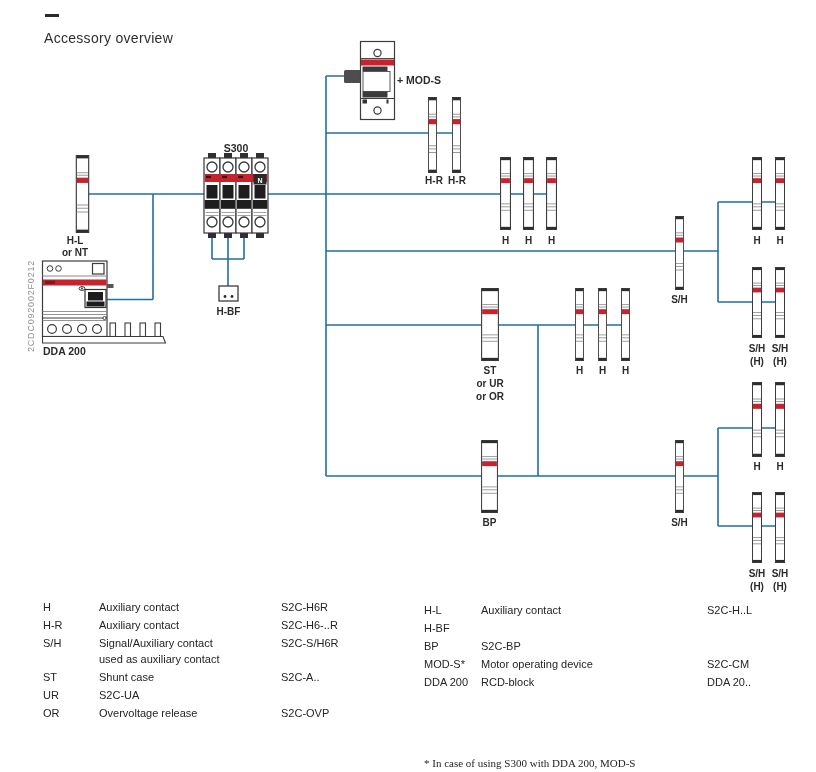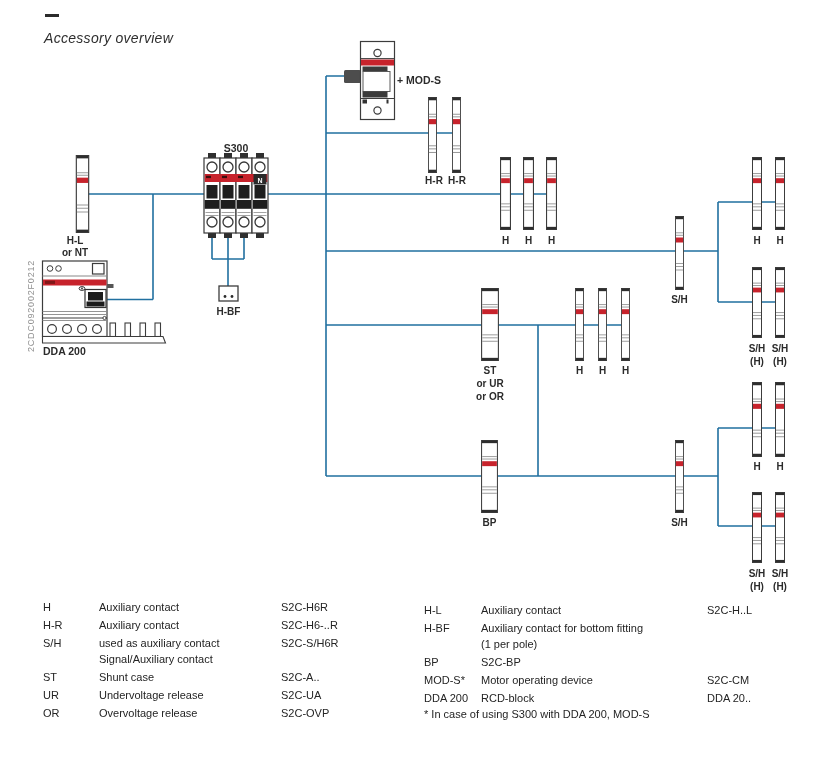--- a/index.html
+++ b/index.html
@@ -1,34 +1,34 @@
 <!DOCTYPE html>
 <html><head>
 <meta charset="utf-8">
 <style>
   html,body{margin:0;padding:0;background:#fff;}
   body{width:816px;height:772px;position:relative;overflow:hidden;
        font-family:"Liberation Sans",sans-serif;color:#242424;}
   .title-dash{position:absolute;left:45px;top:14px;width:14px;height:3px;background:#2b2b2b;}
-  .page-title{position:absolute;left:44px;top:30px;font-size:14px;color:#2e2e2e;letter-spacing:.3px;font-style:italic;}
+  .page-title{position:absolute;left:44px;top:30px;font-size:14px;color:#2e2e2e;letter-spacing:.3px;}
   svg{position:absolute;left:0;top:0;}
   svg text{font-family:"Liberation Sans",sans-serif;}
   .dev-label{font-size:10px;font-weight:bold;fill:#2b2b2b;}
   .dev-label-lg{font-size:10.5px;font-weight:bold;fill:#2b2b2b;}
   .doc-code{font-size:9px;fill:#8f8f8f;letter-spacing:.8px;}
   .legend{position:absolute;font-size:11px;line-height:16px;color:#242424;}
   .legend-left{left:43px;top:599px;width:372px;}
   .legend-right{left:424px;top:602px;width:388px;}
   .lrow{display:flex;align-items:flex-start;margin-bottom:2px;}
   .legend-left .lkey{width:56px;flex:none;}
   .legend-left .ldesc{width:182px;flex:none;}
   .legend-right .lkey{width:57px;flex:none;}
   .legend-right .ldesc{width:226px;flex:none;}
   .lcode{flex:1;}
-  .footnote{position:absolute;left:424px;top:706px;font-size:11px;line-height:16px;color:#242424;}
+  .footnote{position:absolute;left:424px;top:755px;font-size:11px;line-height:16px;color:#242424;font-family:Liberation Serif, serif;}
 </style>
 </head>
 <body>
 
 <div class="title-dash"></div>
 <div class="page-title">Accessory overview</div>
 
 <svg width="816" height="596" viewBox="0 0 816 596">
   <defs>
     <symbol id="dev-n" viewBox="0 0 10 74" preserveAspectRatio="none">
@@ -283,41 +283,38 @@
     <div class="ldesc">
         <div>Auxiliary contact</div>
       </div>
     <div class="lcode">
         <div>S2C-H6-..R</div>
       </div>
   </div>
   <div class="lrow">
     <div class="lkey">S/H</div>
     <div class="ldesc">
-      <div>used as auxiliary contact</div>
-        <div>Signal/Auxiliary contact</div>
+      <div>Signal/Auxiliary contact</div>
+        <div>used as auxiliary contact</div>
     </div>
     <div class="lcode">
         <div>S2C-S/H6R</div>
       </div>
   </div>
   <div class="lrow">
     <div class="lkey">ST</div>
     <div class="ldesc">
         <div>Shunt case</div>
       </div>
     <div class="lcode">
         <div>S2C-A..</div>
       </div>
   </div>
   <div class="lrow">
     <div class="lkey">UR</div>
-    <div class="ldesc">
-        <div>Undervoltage release</div>
-      </div>
     <div class="lcode">
         <div>S2C-UA</div>
       </div>
   </div>
   <div class="lrow">
     <div class="lkey">OR</div>
     <div class="ldesc">
         <div>Overvoltage release</div>
       </div>
     <div class="lcode">
@@ -331,24 +328,20 @@
     <div class="lkey">H-L</div>
     <div class="ldesc">
         <div>Auxiliary contact</div>
       </div>
     <div class="lcode">
         <div>S2C-H..L</div>
       </div>
   </div>
   <div class="lrow">
     <div class="lkey">H-BF</div>
-    <div class="ldesc">
-      <div>Auxiliary contact for bottom fitting</div>
-        <div>(1 per pole)</div>
-    </div>
   </div>
   <div class="lrow">
     <div class="lkey">BP</div>
     <div class="lcode">
         <div>S2C-BP</div>
       </div>
   </div>
   <div class="lrow">
     <div class="lkey">MOD-S*</div>
     <div class="ldesc">

